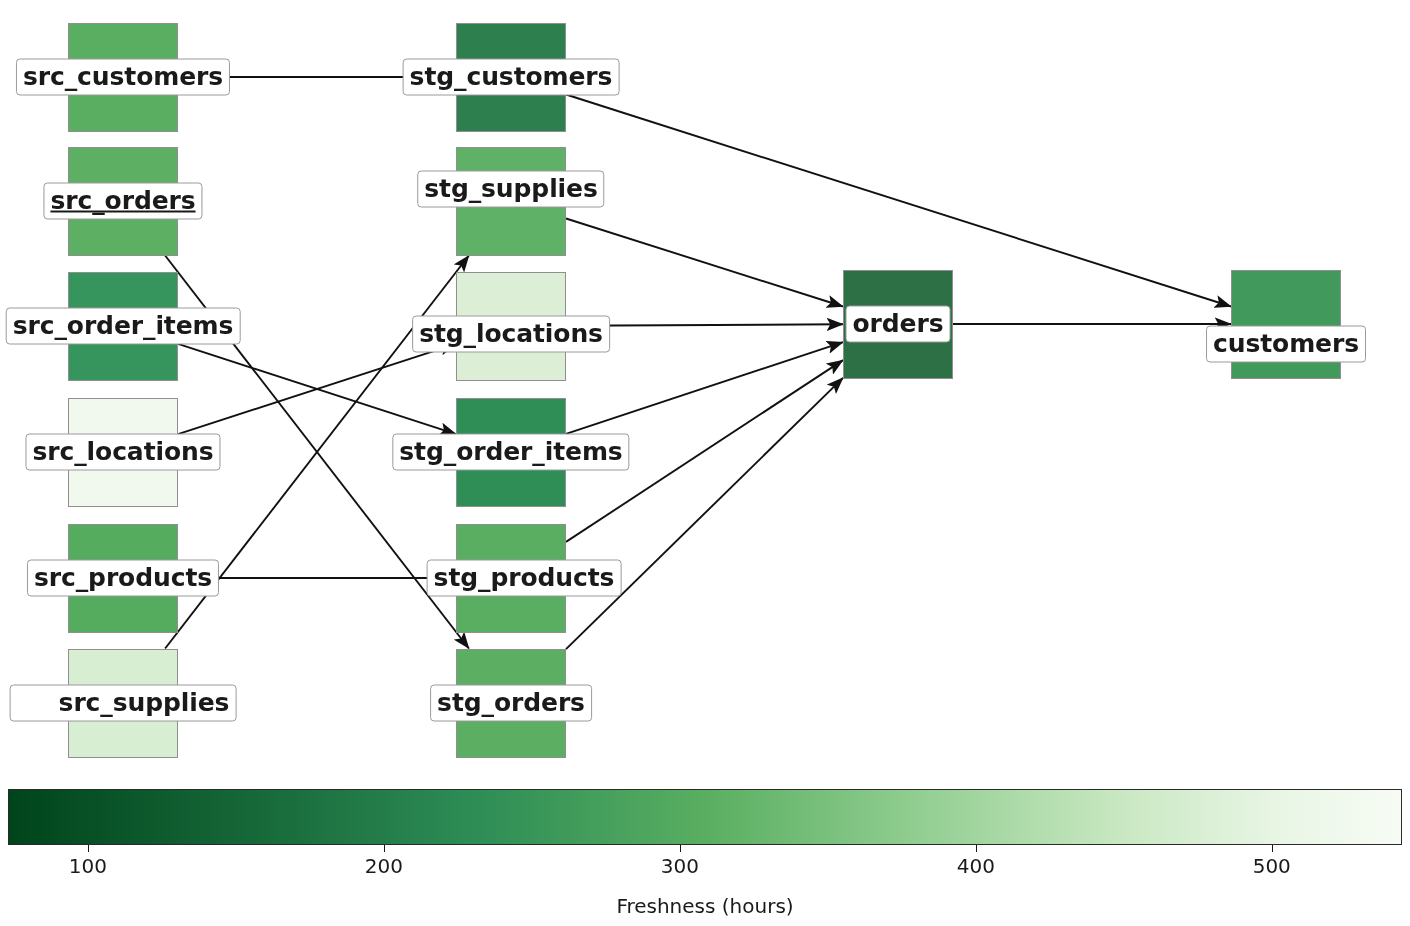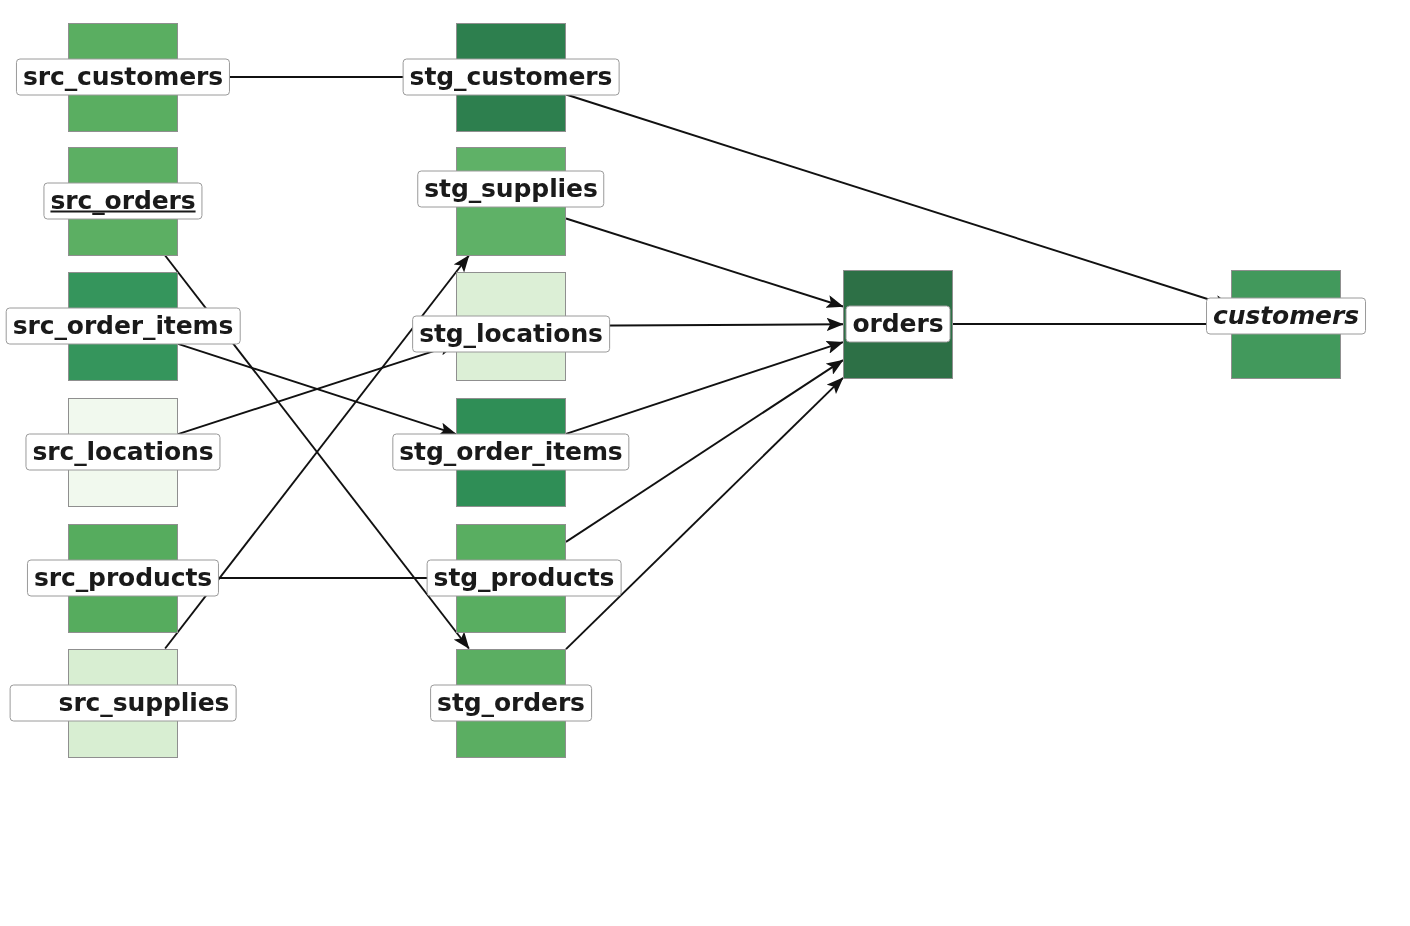--- a/index.html
+++ b/index.html
@@ -148,18 +148,34 @@
         <div class="node-label" style="left: 123px; top: 452px;">src_locations</div>
         <div class="node-label" style="left: 123px; top: 578px;">src_products</div>
         <div class="node-label" style="left: 123px; top: 703px; padding-left: 48px;">src_supplies</div>
         <div class="node-label" style="left: 511px; top: 77px;">stg_customers</div>
         <div class="node-label" style="left: 511px; top: 189px;">stg_supplies</div>
         <div class="node-label" style="left: 511px; top: 334px;">stg_locations</div>
         <div class="node-label" style="left: 511px; top: 452px;">stg_order_items</div>
         <div class="node-label" style="left: 504px; top: 578px; margin-left: 20px;">stg_products</div>
         <div class="node-label" style="left: 511px; top: 703px;">stg_orders</div>
         <div class="node-label" style="left: 898px; top: 324px;">orders</div>
-        <div class="node-label" style="left: 1286px; top: 316px; font-style: italic;">customers</div>
+        <div class="node-label" style="left: 1286px; top: 344px;">customers</div>
       </div>
   </div>
 
+  <div id="colorbar-wrap">
+    <div id="colorbar" style="background: linear-gradient(to right, rgb(0, 68, 27) 0%, rgb(23, 105, 58) 18%, rgb(47, 142, 86) 34%, rgb(89, 174, 97) 50%, rgb(148, 207, 147) 66%, rgb(201, 232, 194) 80%, rgb(232, 245, 228) 91%, rgb(247, 252, 245) 100%);"></div>
+    <div id="cb-ticks">
+        <div class="cb-tick" style="left: 79.9108px;"></div>
+        <div class="cb-ticklabel" style="left: 79.9108px;">100</div>
+        <div class="cb-tick" style="left: 375.877px;"></div>
+        <div class="cb-ticklabel" style="left: 375.877px;">200</div>
+        <div class="cb-tick" style="left: 671.843px;"></div>
+        <div class="cb-ticklabel" style="left: 671.843px;">300</div>
+        <div class="cb-tick" style="left: 967.809px;"></div>
+        <div class="cb-ticklabel" style="left: 967.809px;">400</div>
+        <div class="cb-tick" style="left: 1263.77px;"></div>
+        <div class="cb-ticklabel" style="left: 1263.77px;">500</div>
+      </div>
+    <div id="cb-title">Freshness (hours)</div>
+  </div>
 
 </div>
 
 </body></html>

